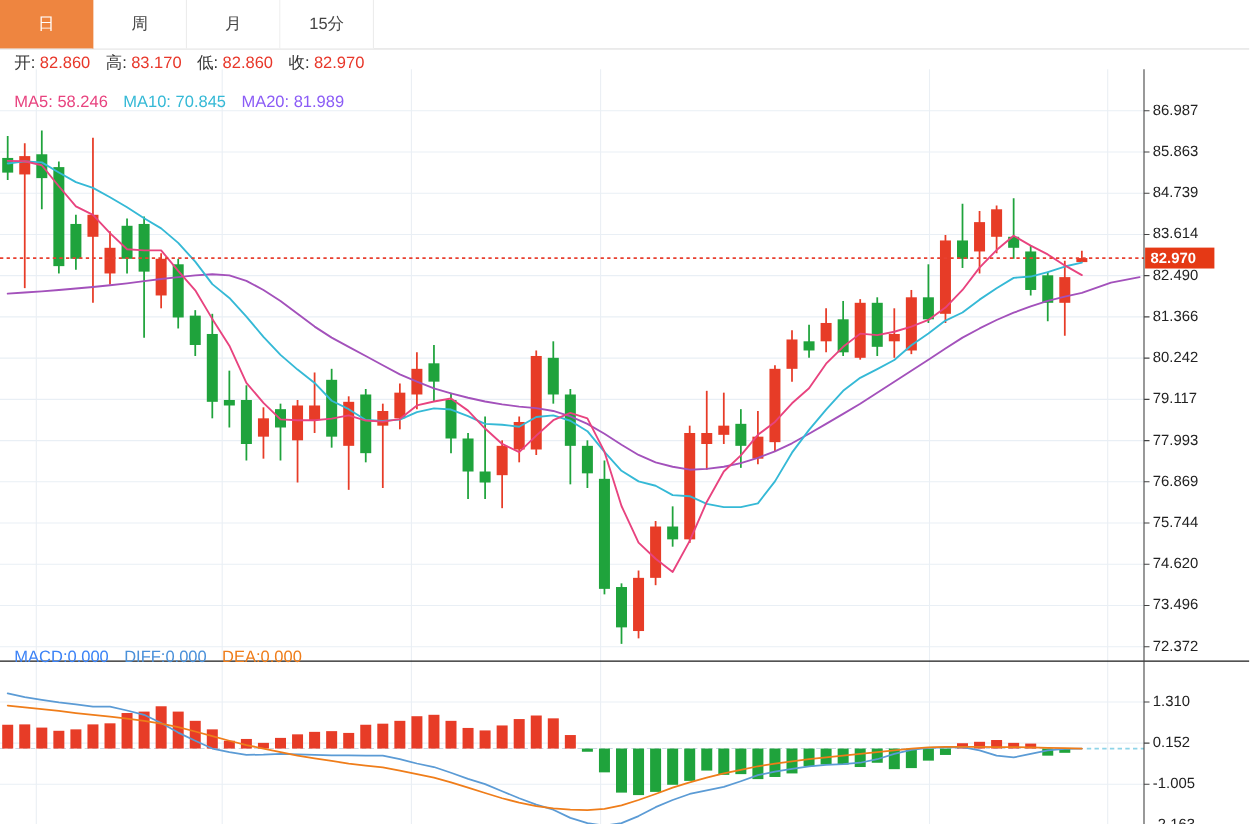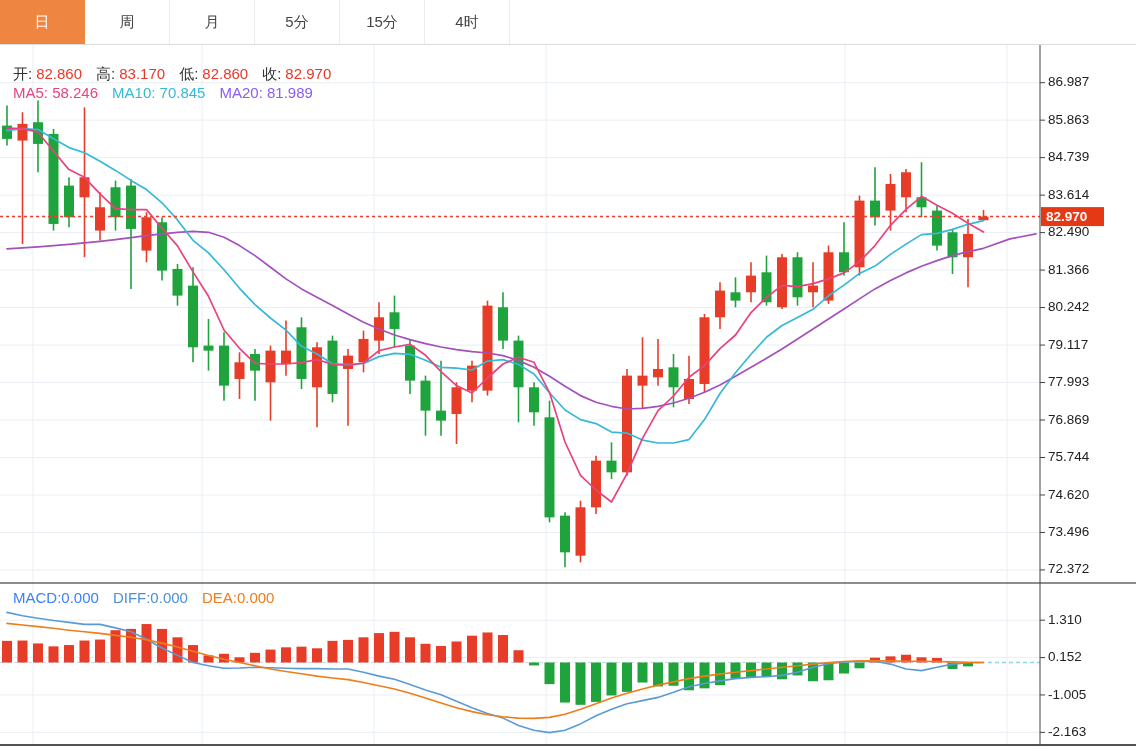--- a/index.html
+++ b/index.html
@@ -1,42 +1,40 @@
 <!DOCTYPE html>
 <html><head>
 <meta charset="utf-8">
 <style>
   html,body{margin:0;padding:0;background:#fff;font-family:"Liberation Sans","DejaVu Sans",sans-serif;}
   #app{position:relative;width:1136px;height:749px;background:#fff;overflow:hidden;}
   #toolbar{position:absolute;top:0;left:0;width:1136px;height:45px;background:#fff;border-bottom:1px solid #dcdcdc;display:flex;box-sizing:border-box;z-index:5;}
   .tab{width:85px;height:44px;line-height:44px;text-align:center;font-size:15px;color:#444;border-right:1px solid #ececec;box-sizing:border-box;cursor:pointer;background:#fff;}
   .tab.active{background:#ee8540;color:#fff;border-right:1px solid #ee8540;}
-  #chart-wrap{position:absolute;top:0;left:0;width:1136px;height:610px;}
+  #chart-wrap{position:absolute;top:18px;left:0;width:1136px;height:610px;}
   .legend-row{position:absolute;left:13px;white-space:nowrap;font-size:15px;z-index:4;letter-spacing:0px;}
   .lg-label{color:#333;}
   .lg-val{color:#e8372a;}
   .lg-ma5{color:#e8437f;}
   .lg-ma10{color:#35b9d6;}
   .lg-ma20{color:#8b5cf6;}
   .lg-macd{color:#3b82f6;}
   .lg-diff{color:#4a90d9;}
   .lg-dea{color:#ef7d1a;}
   .legend-row span{margin-right:14px;}
 </style>
 </head>
 <body>
 
 <div id="app">
   <div id="toolbar">
       <div class="tab active">日</div>
       <div class="tab">周</div>
       <div class="tab">月</div>
-      <div class="tab">5分</div>
       <div class="tab">15分</div>
-      <div class="tab">4时</div>
     </div>
 
   <div id="chart-wrap">
     <svg id="chart" width="1136" height="749" viewBox="0 0 1136 749">
         <g>
           <line x1="33" y1="45" x2="33" y2="745" stroke="#eaeff4" stroke-width="1"></line>
           <line x1="202" y1="45" x2="202" y2="745" stroke="#eaeff4" stroke-width="1"></line>
           <line x1="374" y1="45" x2="374" y2="745" stroke="#eaeff4" stroke-width="1"></line>
           <line x1="546" y1="45" x2="546" y2="745" stroke="#eaeff4" stroke-width="1"></line>
           <line x1="845" y1="45" x2="845" y2="745" stroke="#eaeff4" stroke-width="1"></line>
@@ -432,21 +430,21 @@
           <line x1="1040" y1="732.3649" x2="1045" y2="732.3649" stroke="#444" stroke-width="1"></line>
           <text x="1048" y="732.3649" fill="#222" font-size="13.5" font-family="&quot;Liberation Sans&quot;,&quot;DejaVu Sans&quot;,sans-serif" dominant-baseline="middle">-2.163</text>
         </g>
         <g>
           <rect x="1041" y="207.1" width="63" height="19" fill="#e53915"></rect>
           <text x="1046" y="217.1" fill="#fff" font-size="13.5" font-family="&quot;Liberation Sans&quot;,&quot;DejaVu Sans&quot;,sans-serif" dominant-baseline="middle" font-weight="bold">82.970</text>
         </g>
       </svg>
   </div>
 
-  <div class="legend-row" style="top:65px;">
+  <div class="legend-row" style="top:48px;">
     <span style="margin-right:4px" class="lg-label">开:</span><span class="lg-val">82.860</span><span style="margin-right:4px" class="lg-label">高:</span><span class="lg-val">83.170</span><span style="margin-right:4px" class="lg-label">低:</span><span class="lg-val">82.860</span><span style="margin-right:4px" class="lg-label">收:</span><span class="lg-val">82.970</span>
   </div>
 
   <div class="legend-row" style="top:84px;">
     <span class="lg-ma5">MA5: 58.246</span><span class="lg-ma10">MA10: 70.845</span><span class="lg-ma20">MA20: 81.989</span>
   </div>
 
   <div class="legend-row" style="top:589px;">
     <span class="lg-macd">MACD:0.000</span><span class="lg-diff">DIFF:0.000</span><span class="lg-dea">DEA:0.000</span>
   </div>

